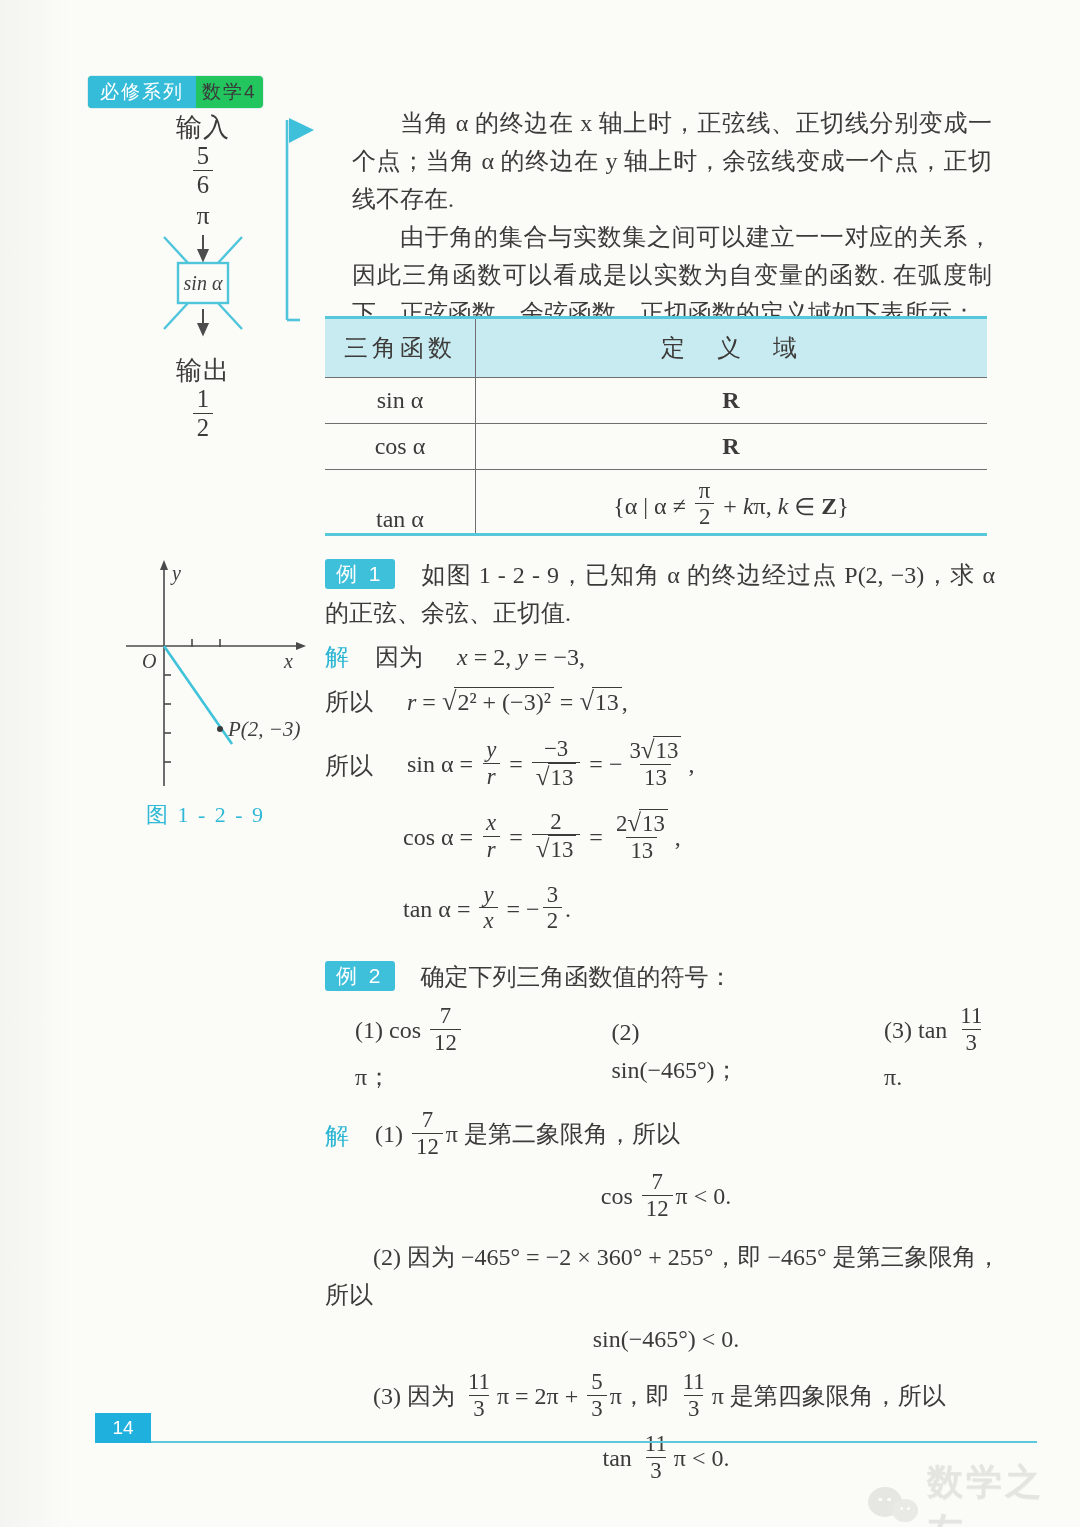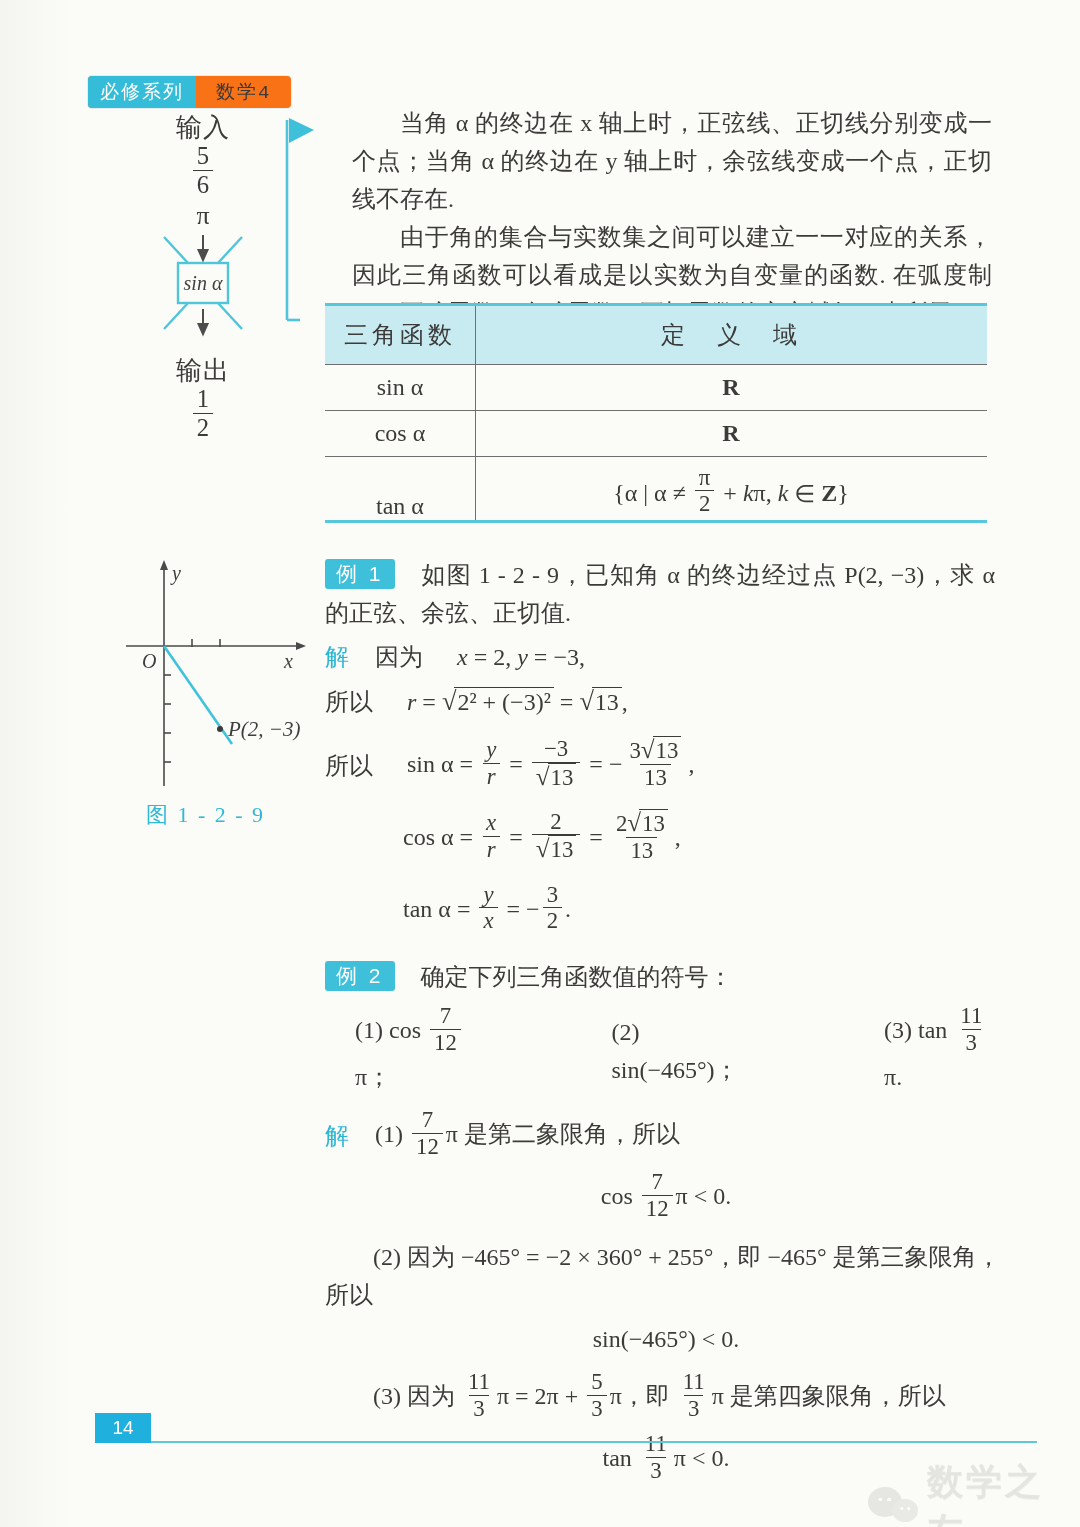--- a/index.html
+++ b/index.html
@@ -12,40 +12,40 @@
   }
   .page::before{ 
     content:""; position:absolute; left:0; top:0; bottom:0; width:70px;
     background:linear-gradient(to right, rgba(180,180,175,0.10), rgba(180,180,175,0));
     pointer-events:none;
   }
 
   
   .header-badge{ position:absolute; left:88px; top:76px; display:flex; align-items:center;
     font-family:"Liberation Sans", sans-serif; font-size:19px; border-radius:4px;
-    box-shadow:0 0 0 1px #e3edf0; background:#f97316; }
+    box-shadow:0 0 0 1px #e3edf0; background:#22c55e; }
   .header-badge .series{ background:#35bcd8; color:#fff; padding:3px 12px; border-radius:4px 0 0 4px; letter-spacing:2px; }
-  .header-badge .subject{ color:#3a3a3a; padding:3px 20px; letter-spacing:2px;font-family:Liberation Mono, monospace; }
+  .header-badge .subject{ color:#3a3a3a; padding:3px 6px; letter-spacing:2px; }
 
   
   .flow-diagram{ position:absolute; left:118px; top:110px; width:170px;
     display:flex; flex-direction:column; align-items:center; }
   .d-row{ font-size:26px; color:#3c3b39; display:flex; align-items:center;flex-direction:column; }
   .d-row .cjk{ letter-spacing:1px; }
   .funnel{ display:block; margin:2px 0; }
 
   .marker{ position:absolute; left:280px; top:116px; }
 
   
   .intro{ position:absolute; left:352px; top:104px; width:640px;
     font-size:24px; line-height:38px; text-align:justify; }
   .intro p{ text-indent:2em; }
 
   
-  .dtable{ position:absolute; left:325px; top:303px; width:662px;
+  .dtable{ position:absolute; left:325px; top:316px; width:662px;
     border-top:3px solid #57c8dc; border-bottom:3px solid #57c8dc; font-size:24px; }
   .dtable .vline{ position:absolute; left:150px; top:0; bottom:0; width:1px; background:#6f6f6f; }
   .dtable .thead{ display:flex; height:58px; background:#c8ebf2; }
   .dtable .trow{ display:flex; border-top:1px solid #6f6f6f; align-items:center; }
   .dtable .r1,.dtable .r2{ height:46px; }
   .dtable .r3{ height:64px;align-items:flex-end; }
   .dtable .c1{ width:150px; display:flex; align-items:center; justify-content:center; }
   .dtable .c2{ flex:1; display:flex; align-items:center; justify-content:center; }
   .dtable .thead .c1, .dtable .thead .c2{ letter-spacing:4px; }
 

